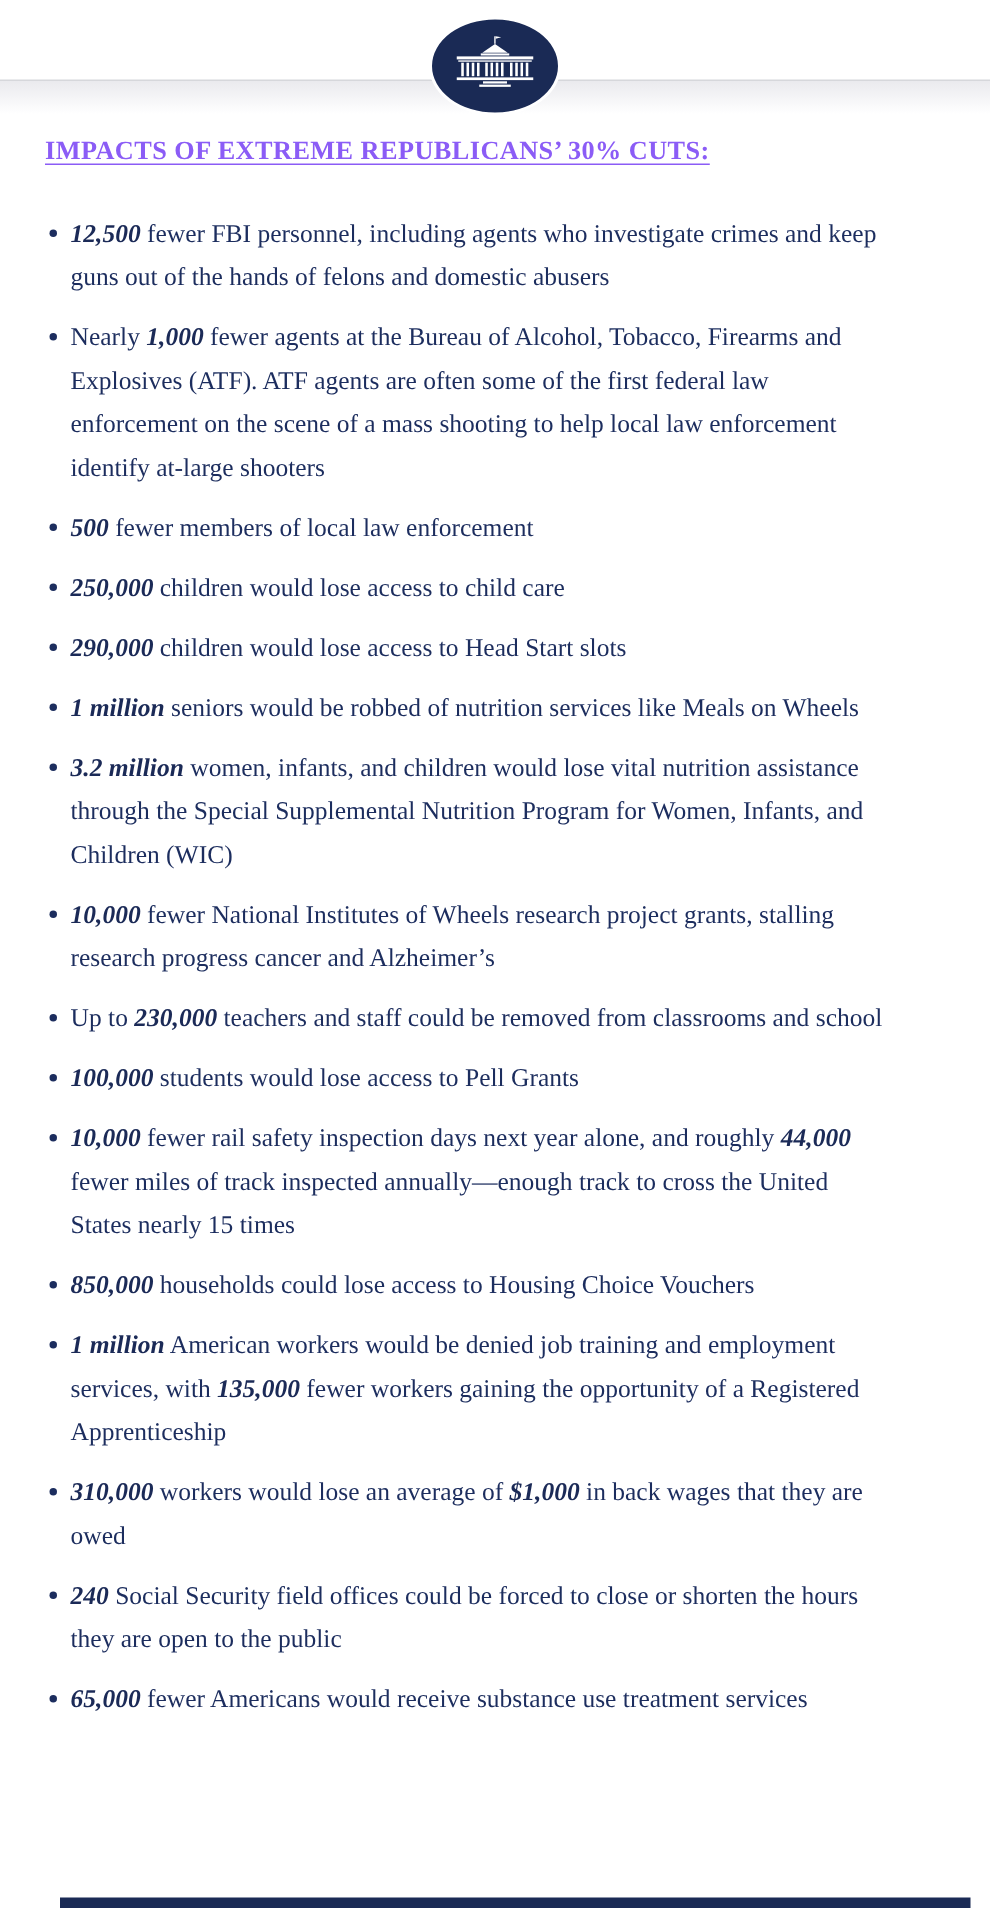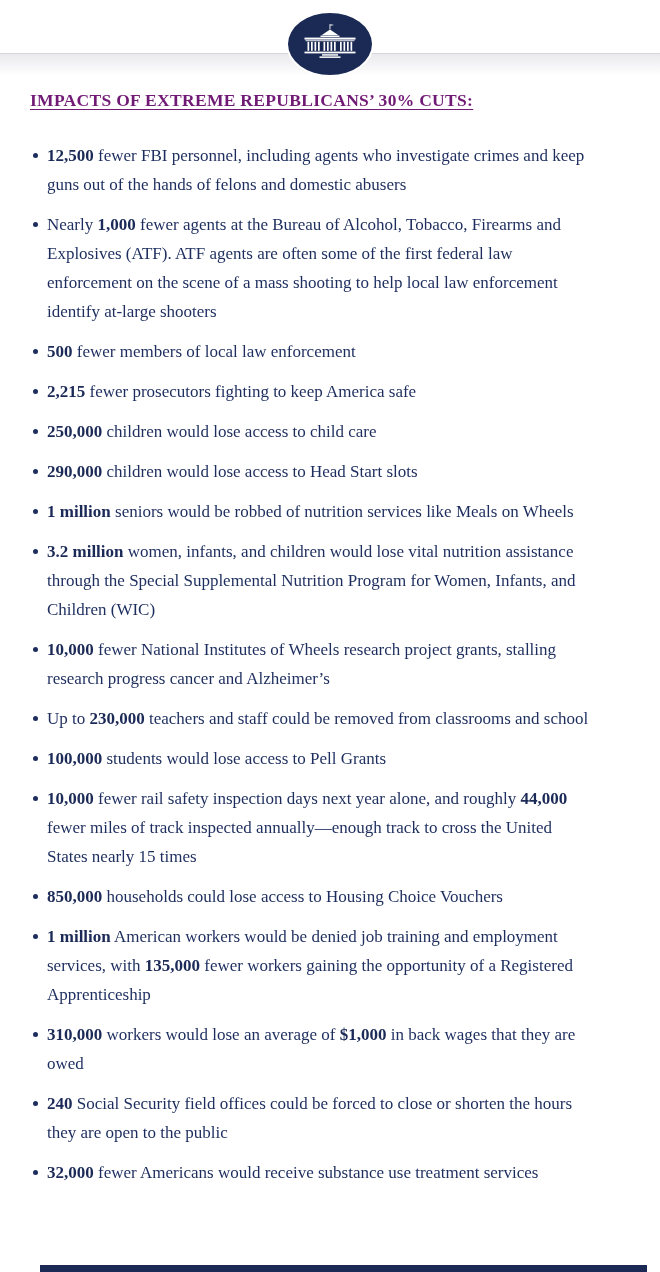--- a/index.html
+++ b/index.html
@@ -23,41 +23,41 @@
     border:2px solid #ffffff;box-sizing:border-box;
     display:flex;align-items:center;justify-content:center;
     z-index:5;cursor:pointer;
   }
   .wh-logo svg{width:64px;height:42px;display:block;}
   main{padding:0 30px;position:relative;}
   h1{
     margin:35px 0 0 0;
     font-size:17.5px;line-height:22px;font-weight:bold;
     letter-spacing:.3px;
-    color:#701a75;
+    color:#8b5cf6;
     text-decoration:underline;
     text-underline-offset:3px;
   }
   ul.impacts{
     list-style:none;margin:30px 0 0 0;padding:0;
   }
   ul.impacts li{
     position:relative;
     padding-left:17px;
     max-width:548px;
     margin:0 0 11px 0;
     font-size:17px;line-height:29px;
     color:#1c2d5e;
   }
   ul.impacts li .dot{
     position:absolute;left:3px;top:12px;
     width:5px;height:5px;border-radius:50%;
     background:#1c2d5e;
   }
-  ul.impacts li strong{font-weight:bold;color:#1b2a57;}
+  ul.impacts li strong{font-weight:bold;color:#1b2a57;font-style:italic;}
   .footer-bar{
     position:absolute;bottom:0;left:40px;right:13px;height:7px;
     background:#1a2a55;
   }
 </style>
 </head>
 <body>
 
 <header class="site-header">
   <div class="header-fade"></div>
@@ -95,30 +95,29 @@
     </svg>
   </a>
 </header>
 
 <main>
   <h1>IMPACTS OF EXTREME REPUBLICANS’ 30% CUTS:</h1>
   <ul class="impacts" id="impact-list">
       <li><span class="dot"></span><strong>12,500</strong><span> fewer FBI personnel, including agents who investigate crimes and keep guns out of the hands of felons and domestic abusers</span></li>
       <li><span class="dot"></span><span>Nearly </span><strong>1,000</strong><span> fewer agents at the Bureau of Alcohol, Tobacco, Firearms and Explosives (ATF). ATF agents are often some of the first federal law enforcement on the scene of a mass shooting to help local law enforcement identify at-large shooters</span></li>
       <li><span class="dot"></span><strong>500</strong><span> fewer members of local law enforcement</span></li>
-      <li><span class="dot"></span><strong>2,215</strong><span> fewer prosecutors fighting to keep America safe</span></li>
       <li><span class="dot"></span><strong>250,000</strong><span> children would lose access to child care</span></li>
       <li><span class="dot"></span><strong>290,000</strong><span> children would lose access to Head Start slots</span></li>
       <li><span class="dot"></span><strong>1 million</strong><span> seniors would be robbed of nutrition services like Meals on Wheels</span></li>
       <li><span class="dot"></span><strong>3.2 million</strong><span> women, infants, and children would lose vital nutrition assistance through the Special Supplemental Nutrition Program for Women, Infants, and Children (WIC)</span></li>
       <li><span class="dot"></span><strong>10,000</strong><span> fewer National Institutes of Wheels research project grants, stalling research progress cancer and Alzheimer’s</span></li>
       <li><span class="dot"></span><span>Up to </span><strong>230,000</strong><span> teachers and staff could be removed from classrooms and school</span></li>
       <li><span class="dot"></span><strong>100,000</strong><span> students would lose access to Pell Grants</span></li>
       <li><span class="dot"></span><strong>10,000</strong><span> fewer rail safety inspection days next year alone, and roughly </span><strong>44,000</strong><span> fewer miles of track inspected annually—enough track to cross the United States nearly 15 times</span></li>
       <li><span class="dot"></span><strong>850,000</strong><span> households could lose access to Housing Choice Vouchers</span></li>
       <li><span class="dot"></span><strong>1 million</strong><span> American workers would be denied job training and employment services, with </span><strong>135,000</strong><span> fewer workers gaining the opportunity of a Registered Apprenticeship</span></li>
       <li><span class="dot"></span><strong>310,000</strong><span> workers would lose an average of </span><strong>$1,000</strong><span> in back wages that they are owed</span></li>
       <li><span class="dot"></span><strong>240</strong><span> Social Security field offices could be forced to close or shorten the hours they are open to the public</span></li>
-      <li><span class="dot"></span><strong>32,000</strong><span> fewer Americans would receive substance use treatment services</span></li>
+      <li><span class="dot"></span><strong>65,000</strong><span> fewer Americans would receive substance use treatment services</span></li>
     </ul>
 </main>
 
 <div class="footer-bar"></div>
 
 </body></html>

